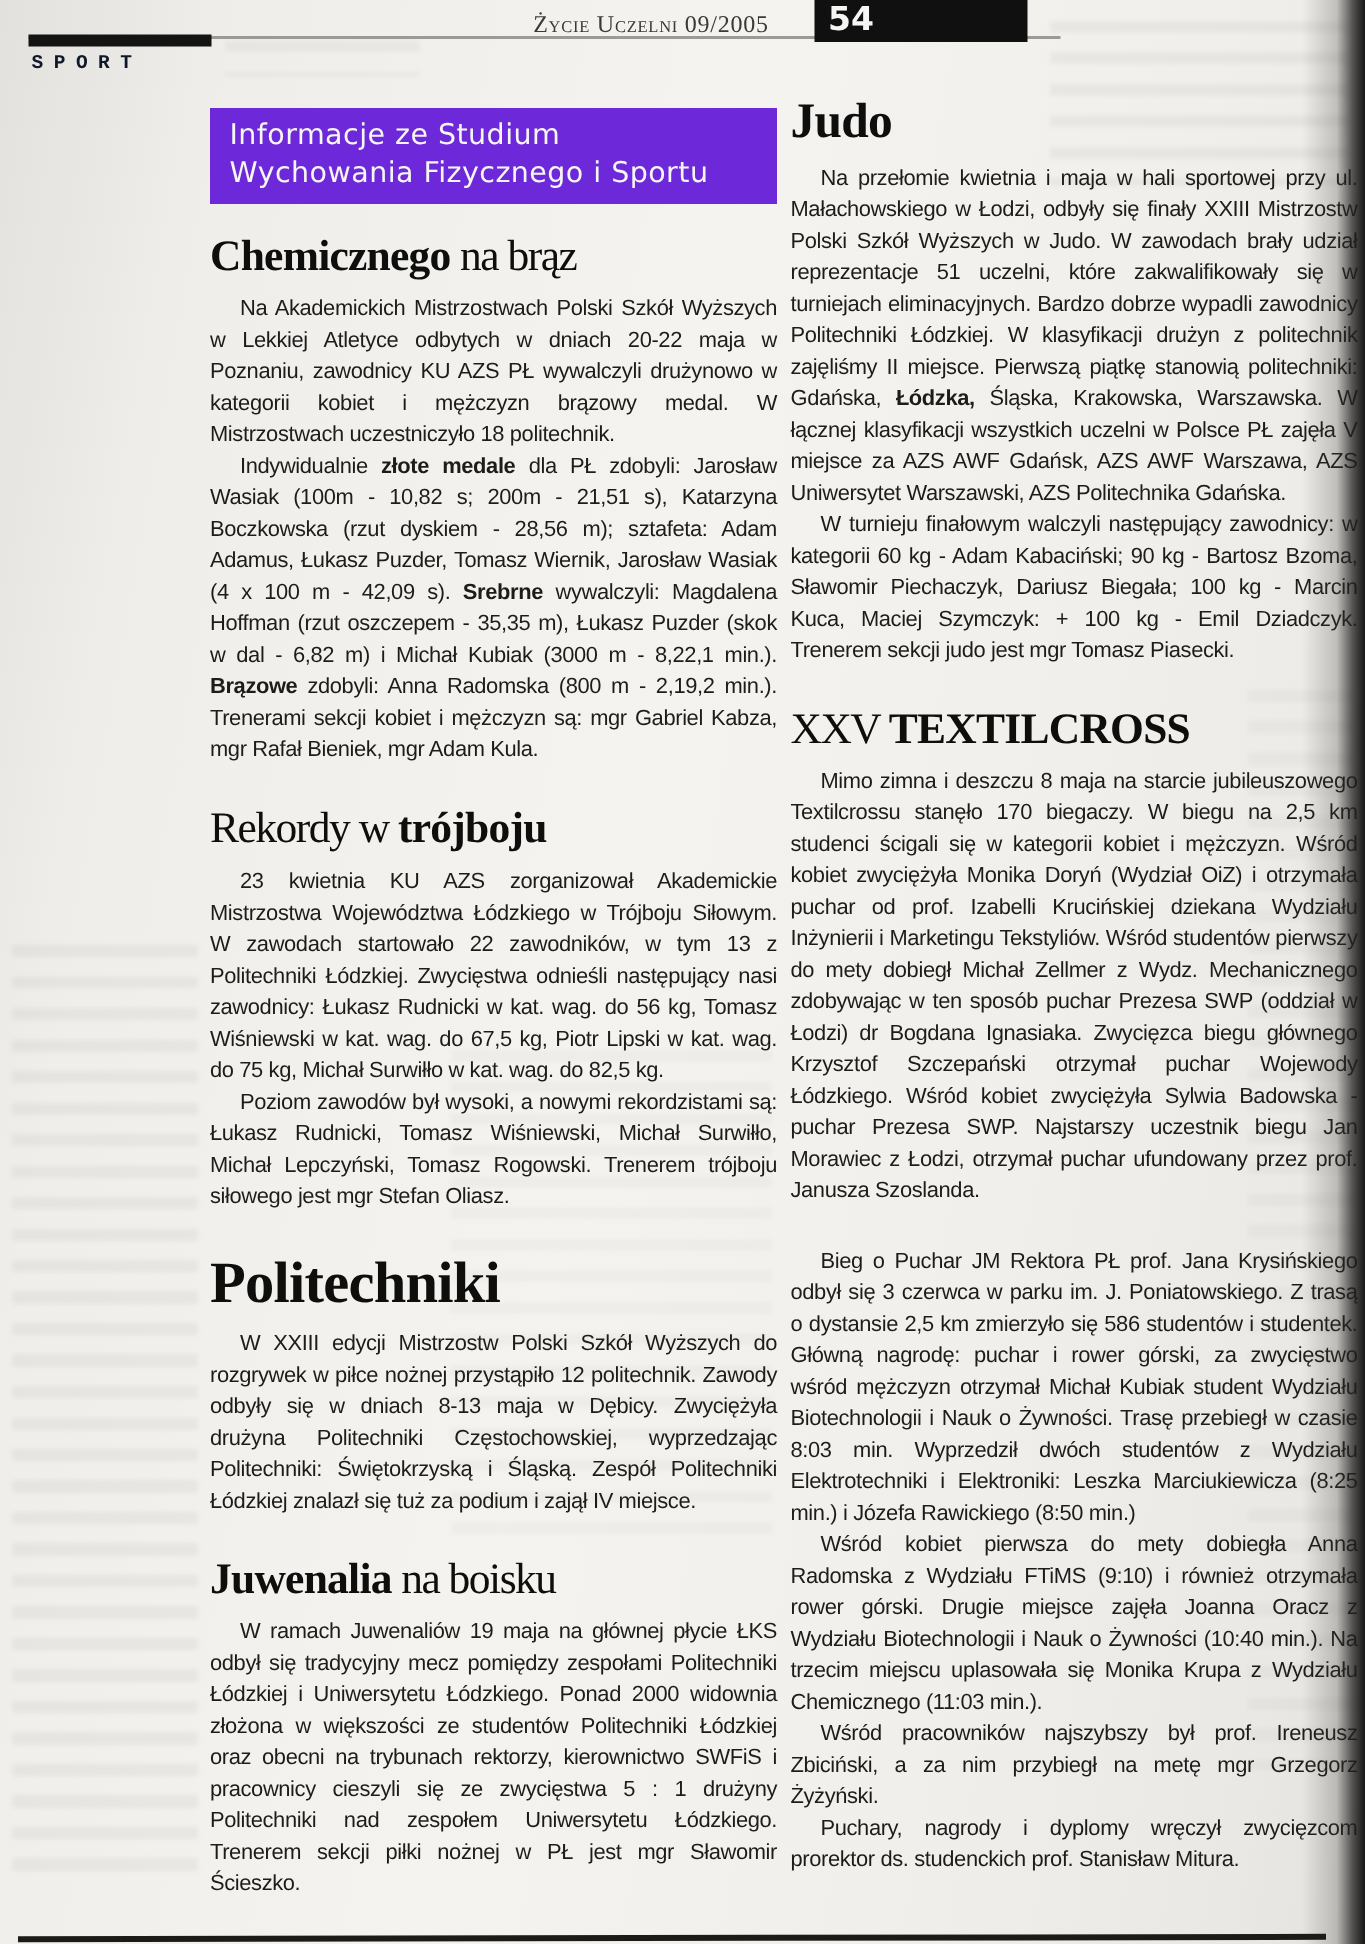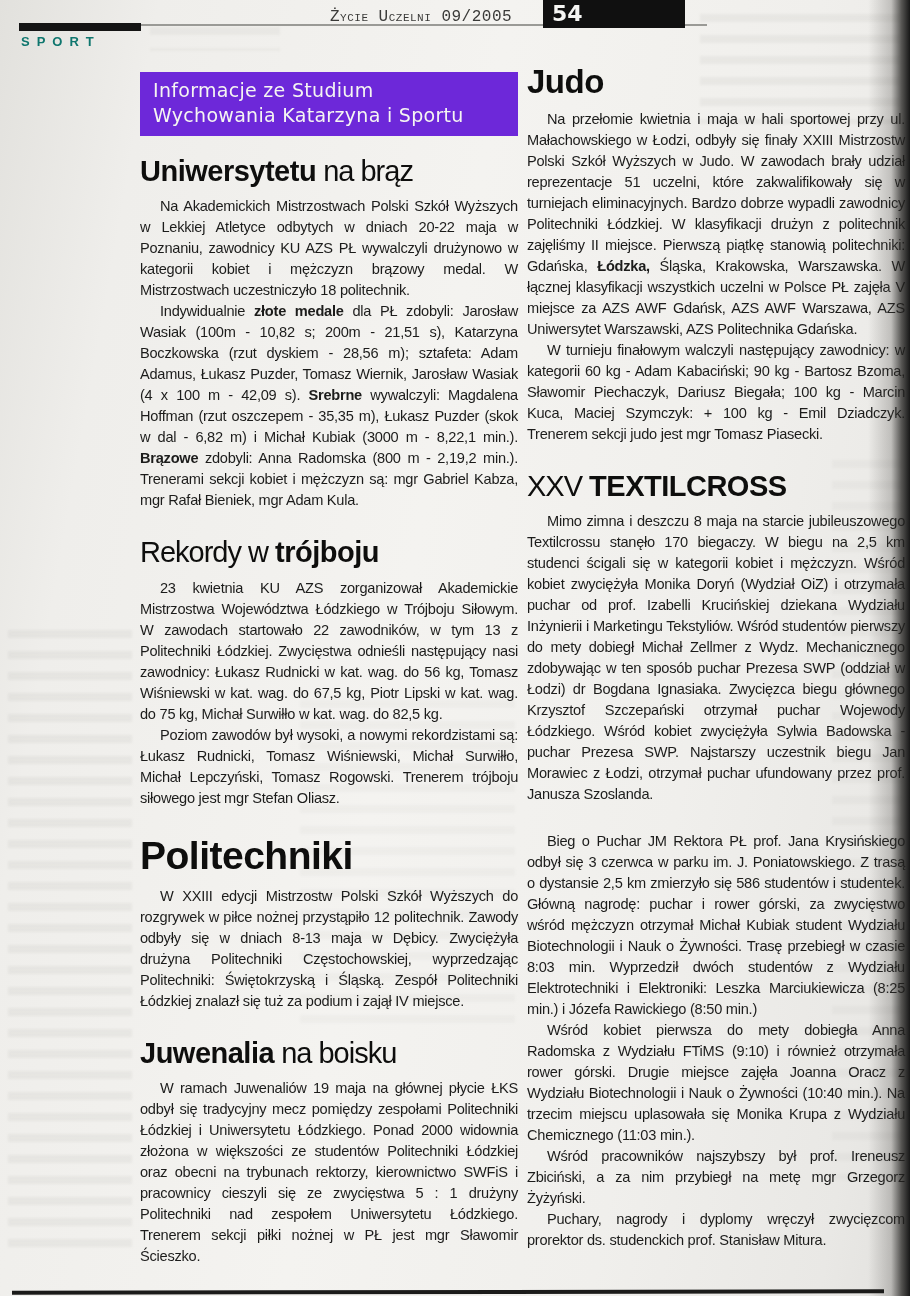--- a/index.html
+++ b/index.html
@@ -7,36 +7,36 @@
   body{
     width:910px;height:1296px;position:relative;overflow:hidden;
     font-family:"Liberation Sans",sans-serif;
     background:linear-gradient(100deg,#e2e1dd 0%,#efeeeb 14%,#f4f3f0 45%,#f0efec 72%,#e9e8e5 92%,#e2e1de 100%);
   }
   .page{position:absolute;inset:0;}
 
   
   .rule{position:absolute;left:19px;top:24px;width:688px;height:2px;background:#9a9a96;}
   .rule-bar{position:absolute;left:19px;top:23px;width:122px;height:8px;background:#141414;}
-  .section-label{position:absolute;left:21px;top:34px;font-size:13px;letter-spacing:7px;color:#0f766e;font-weight:bold;}
-  .issue-label{position:absolute;left:330px;top:8px;width:208px;text-align:left;
-    font-family:Liberation Mono, monospace;font-variant:small-caps;font-size:16px;color:#3a3a38;letter-spacing:.5px;}
+  .section-label{position:absolute;left:21px;top:34px;font-size:13px;letter-spacing:7px;color:#0f172a;font-weight:bold;font-family:Liberation Mono, monospace;}
+  .issue-label{position:absolute;left:330px;top:8px;width:208px;text-align:center;
+    font-family:Liberation Serif, serif;font-variant:small-caps;font-size:16px;color:#3a3a38;letter-spacing:.5px;}
   .pagenum-box{position:absolute;left:543px;top:0;width:142px;height:28px;background:#101010;}
   .pagenum-box span{display:inline-block;padding:1px 0 0 9px;color:#f5f5f3;font-size:22px;font-weight:bold;
     font-family:"DejaVu Sans",sans-serif;letter-spacing:0px;}
 
   
   .col{position:absolute;width:378px;color:#1a1a19;}
   .col-left{left:140px;top:72px;}
   .col-right{left:527px;top:64px;}
 
   .info-box{background:#6d28d9;color:#f5f5f2;font-family:"DejaVu Sans",sans-serif;
     font-size:19px;line-height:1.32;padding:6px 13px 8px 13px;margin:0 0 20px 0;letter-spacing:.3px;}
 
-  .headline{font-family:Liberation Sans, sans-serif;font-size:29px;line-height:1.08;color:#0e0e0d;
+  .headline{font-family:Liberation Serif, serif;font-size:29px;line-height:1.08;color:#0e0e0d;
     letter-spacing:-1px;margin:0 0 9px 0;white-space:nowrap;font-weight:normal;}
   .headline .b{font-weight:bold;letter-spacing:-0.5px;}
   .headline.two-line{white-space:normal;}
   .hl-line{display:block;white-space:nowrap;}
   .hl-gap{margin-top:26px;}
 
   p.body{font-size:14.6px;line-height:21px;text-align:justify;text-indent:20px;margin:0;
     letter-spacing:-0.25px;color:#1c1c1b;}
   p.body .b{font-weight:bold;}
 
@@ -62,24 +62,24 @@
   <div class="rule-bar"></div>
   <div class="section-label">SPORT</div>
   <div class="issue-label">Życie Uczelni 09/2005</div>
   <div class="pagenum-box">
     <span>54</span>
   </div>
 
   <div class="col col-left">
     <div class="info-box">
       <span>Informacje ze Studium</span><br>
-      <span>Wychowania Katarzyna i Sportu</span>
+      <span>Wychowania Fizycznego i Sportu</span>
     </div>
 
-    <h1 class="headline" style="margin-top:14px;"><span class="b">Uniwersytetu</span><span> na brąz</span></h1>
+    <h1 class="headline" style="margin-top:14px;"><span class="b">Chemicznego</span><span> na brąz</span></h1>
     <p class="body"><span>Na Akademickich Mistrzostwach Polski Szkół Wyższych w Lekkiej Atletyce odbytych w dniach 20-22 maja w Poznaniu, zawodnicy KU AZS PŁ wywalczyli drużynowo w kategorii kobiet i mężczyzn brązowy medal. W Mistrzostwach uczestniczyło 18 politechnik.</span></p>
     <p class="body"><span>Indywidualnie </span><span class="b">złote medale</span><span> dla PŁ zdobyli: Jarosław Wasiak (100m - 10,82 s; 200m - 21,51 s), Katarzyna Boczkowska (rzut dyskiem - 28,56 m); sztafeta: Adam Adamus, Łukasz Puzder, Tomasz Wiernik, Jarosław Wasiak (4 x 100 m - 42,09 s). </span><span class="b">Srebrne</span><span> wywalczyli: Magdalena Hoffman (rzut oszczepem - 35,35 m), Łukasz Puzder (skok w dal - 6,82 m) i Michał Kubiak (3000 m - 8,22,1 min.). </span><span class="b">Brązowe</span><span> zdobyli: Anna Radomska (800 m - 2,19,2 min.). Trenerami sekcji kobiet i mężczyzn są: mgr Gabriel Kabza, mgr Rafał Bieniek, mgr Adam Kula.</span></p>
 
     <h1 class="headline hl-gap"><span>Rekordy w </span><span class="b">trójboju</span></h1>
     <p class="body"><span>23 kwietnia KU AZS zorganizował Akademickie Mistrzostwa Województwa Łódzkiego w Trójboju Siłowym. W zawodach startowało 22 zawodników, w tym 13 z Politechniki Łódzkiej. Zwycięstwa odnieśli następujący nasi zawodnicy: Łukasz Rudnicki w kat. wag. do 56 kg, Tomasz Wiśniewski w kat. wag. do 67,5 kg, Piotr Lipski w kat. wag. do 75 kg, Michał Surwiłło w kat. wag. do 82,5 kg.</span></p>
     <p class="body"><span>Poziom zawodów był wysoki, a nowymi rekordzistami są: Łukasz Rudnicki, Tomasz Wiśniewski, Michał Surwiłło, Michał Lepczyński, Tomasz Rogowski. Trenerem trójboju siłowego jest mgr Stefan Oliasz.</span></p>
 
     <h1 class="headline two-line hl-gap">
         <span class="hl-line" style="font-size:39px;"><span class="b">Politechniki</span></span>
       </h1>

